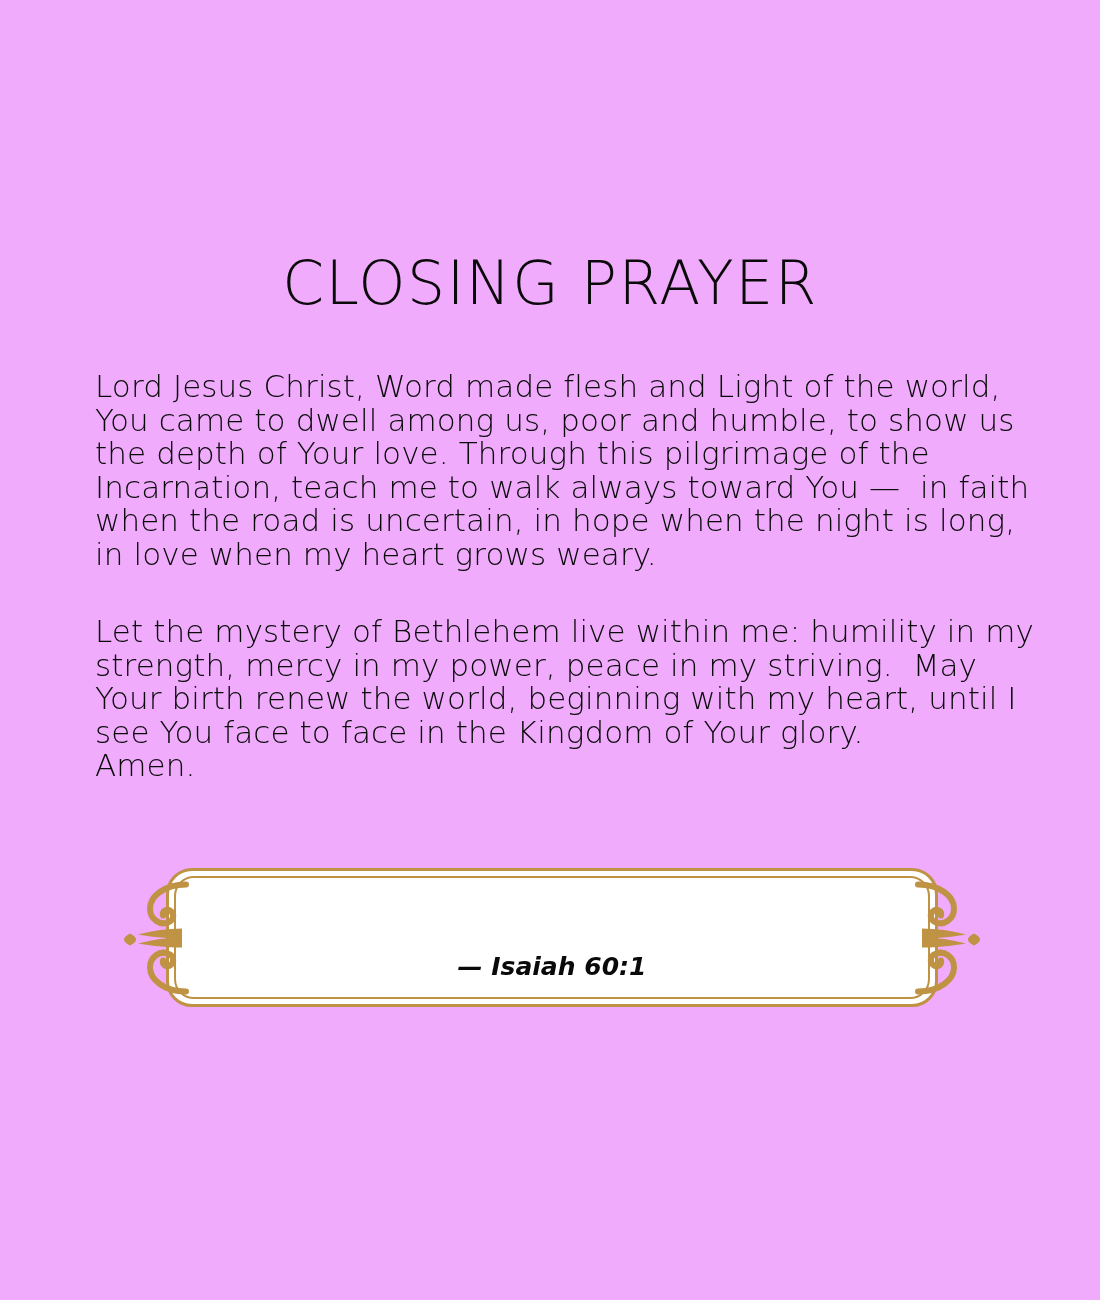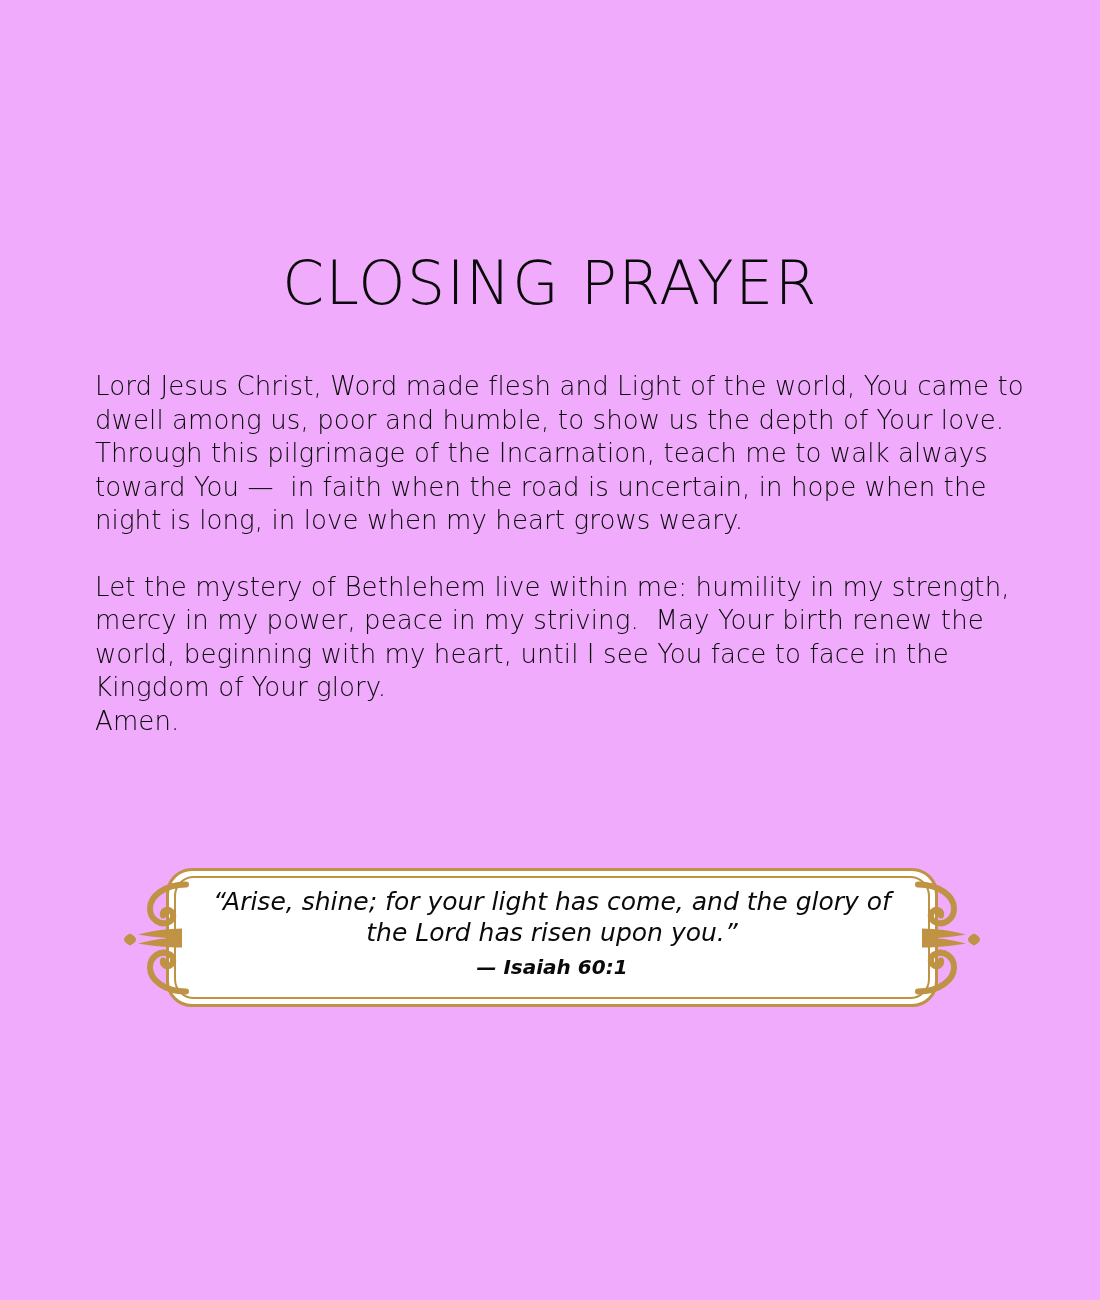--- a/index.html
+++ b/index.html
@@ -42,31 +42,31 @@
   
   .prayer-body {
     position: absolute;
     top: 370px;
     left: 95px;
     width: 940px;
   }
 
   .prayer-paragraph {
     font-family: "DejaVu Sans", sans-serif;
-    font-size: 26px;
+    font-size: 31px;
     font-weight: 300;
     line-height: 33.5px;
     color: #0a0a0a;
     letter-spacing: 0.1px;
     white-space: pre-wrap;
     margin: 0;
   }
 
   .prayer-paragraph + .prayer-paragraph {
-    margin-top: 33px;
+    margin-top: 44px;
   }
 
   
   .scripture-box {
     position: absolute;
     top: 860px;
     left: 124px;
     width: 856px;
     height: 155px;
   }
@@ -123,21 +123,21 @@
 
   .scripture-attribution {
     position: absolute;
     left: 70px;
     right: 70px;
     top: 92px;
     text-align: center;
     font-family: "DejaVu Sans", sans-serif;
     font-style: italic;
     font-weight: bold;
-    font-size: 20px;
+    font-size: 25px;
     line-height: 30px;
     color: #0a0a0a;
     white-space: pre;
   }
 </style>
 </head>
 <body>
 
 <div class="page">
 
@@ -177,20 +177,18 @@
           <path d="M62 121 C40 121 26 109 26 97 C26 86 36 80 44 83 C50 85 51 92 46 95 C42 97 38 94 39 90"></path>
         </g>
         <g fill="#bf9244">
           <path d="M58 58 C44 58 28 60 14 64 C26 66 42 68 58 68 Z"></path>
           <path d="M58 67 C44 67 28 69 14 73 C26 75 42 77 58 77 Z"></path>
           <path d="M6 63 C2 65 0 67 0 69 C0 71 2 73 6 75 C10 73 12 71 12 69 C12 67 10 65 6 63 Z"></path>
         </g>
       </svg>
     </div>
 
-    <div class="scripture-text">“Arise, shine; for your light has come, and the glory of
-the Lord has risen upon you.”</div>
 
     <div class="scripture-attribution">— Isaiah 60:1</div>
 
   </div>
 
 </div>
 
 </body></html>

